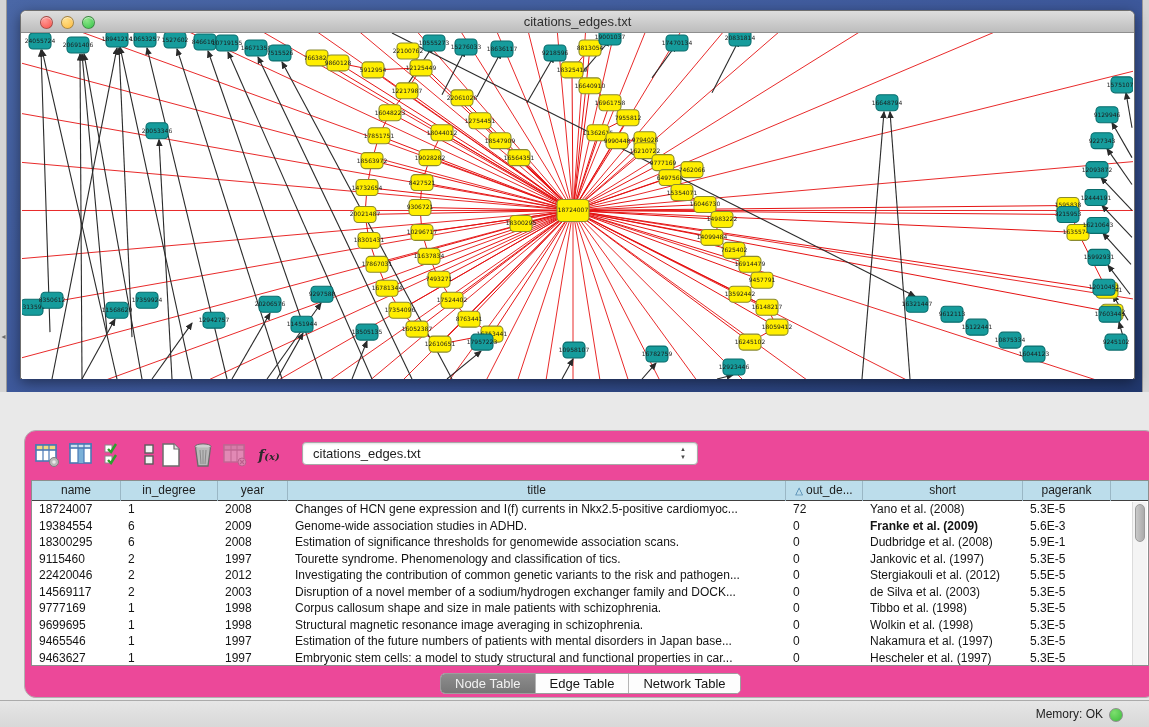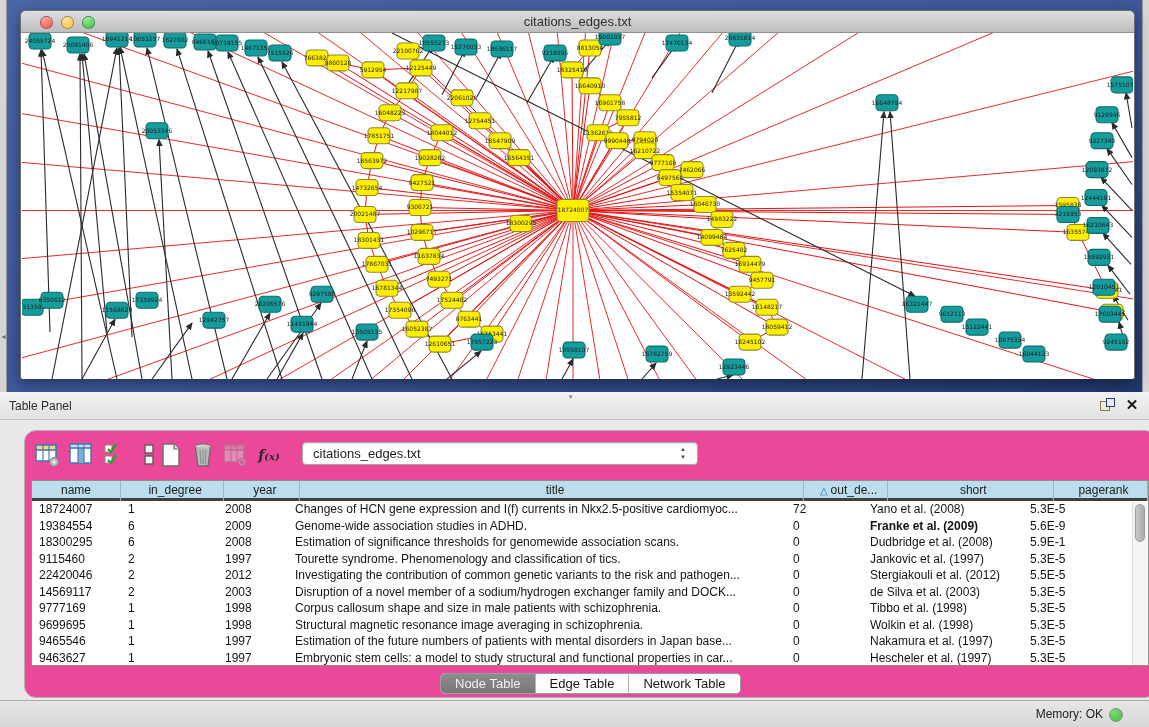--- a/index.html
+++ b/index.html
@@ -65,21 +65,21 @@
                     background:#ffffff; border:1px solid #a8a8a8; border-radius:4px;
                     box-shadow:inset 0 1px 2px rgba(0,0,0,.12); }
   #table-dropdown .dd-text { position:absolute; left:10px; top:0; height:21px; line-height:21px;
                     font-size:13px; color:#1d1d1d; }
   #table-dropdown .dd-arrows { position:absolute; right:9px; top:2px; width:10px;
                     font-size:6px; line-height:8px; color:#4a4a4a; text-align:center; }
 
   
   #data-table { position:absolute; left:6px; top:49px; width:1118px; height:186px;
                 background:#ffffff; border:1px solid #8d8d8d; overflow:hidden; }
-  #thead { display:flex; height:20px; background:#bcddeb; border-bottom:3px solid #404040;justify-content:space-between; }
+  #thead { display:flex; height:20px; background:#bcddeb; border-bottom:1px solid #404040; }
   .th { height:20px; line-height:19px; font-size:12px; color:#1c1c1c; text-align:center;
         border-right:1px solid #9ab7c5; overflow:hidden; white-space:nowrap; flex:0 0 auto; }
   .th .sort { color:#2e6e9e; font-size:10px; margin-right:3px; }
   #tbody .tr { display:flex; height:16.5px; }
   .td { height:16.5px; line-height:16px; font-size:12px; color:#141414; padding-left:7px;
         overflow:hidden; white-space:nowrap; flex:0 0 auto; }
   #vscroll { position:absolute; right:1px; top:21px; width:15px; height:164px;
              background:#f4f4f4; border-left:1px solid #dcdcdc; }
   #vscroll .thumb { position:absolute; left:2px; top:2px; width:10px; height:38px;
              border-radius:5px; background:linear-gradient(90deg,#c9c9c9,#ababab);
@@ -759,29 +759,20 @@
             <g>
               <rect x="535" y="167" width="32" height="22" rx="4" fill="#ffee00" stroke="#8a8a30" stroke-width="1.1"></rect>
               <text class="glabel" x="551" y="180" font-size="7">18724007</text>
             </g>
           </svg>
       </div>
     </div>
   </div>
 
   <div id="table-panel">
-    <div id="tp-header">
-      <div id="tp-title">Table Panel</div>
-      <div id="tp-grip">▾</div>
-      <div id="tp-float">
-        <div class="sq1"></div>
-        <div class="sq2"></div>
-      </div>
-      <div id="tp-close">✕</div>
-    </div>
 
     <div id="tp-container">
 
       <div id="tp-toolbar">
         <div class="tbtn" style="left:8px">
           <svg viewBox="0 0 28 28">
               <rect x="3" y="4" width="20" height="16" fill="#fff" stroke="#4a7ab5" stroke-width="1.6"></rect>
               <rect x="3" y="4" width="20" height="5" fill="#f2d87e" stroke="#4a7ab5" stroke-width="1.6"></rect>
               <line x1="10" y1="4" x2="10" y2="20" stroke="#4a7ab5" stroke-width="1.2"></line>
               <line x1="16" y1="4" x2="16" y2="20" stroke="#4a7ab5" stroke-width="1.2"></line>
@@ -865,21 +856,21 @@
               <div class="td" style="width: 160px;">Yano et al. (2008)</div>
               <div class="td" style="width: 88px;">5.3E-5</div>
             </div>
             <div class="tr">
               <div class="td" style="width: 89px;">19384554</div>
               <div class="td" style="width: 97px;">6</div>
               <div class="td" style="width: 70px;">2009</div>
               <div class="td" style="width: 498px;">Genome-wide association studies in ADHD.</div>
               <div class="td" style="width: 77px;">0</div>
               <div class="td" style="width: 160px; font-weight: bold;">Franke et al. (2009)</div>
-              <div class="td" style="width: 88px;">5.6E-9</div>
+              <div class="td" style="width: 88px;">5.6E-3</div>
             </div>
             <div class="tr">
               <div class="td" style="width: 89px;">18300295</div>
               <div class="td" style="width: 97px;">6</div>
               <div class="td" style="width: 70px;">2008</div>
               <div class="td" style="width: 498px;">Estimation of significance thresholds for genomewide association scans.</div>
               <div class="td" style="width: 77px;">0</div>
               <div class="td" style="width: 160px;">Dudbridge et al. (2008)</div>
               <div class="td" style="width: 88px;">5.9E-1</div>
             </div>

